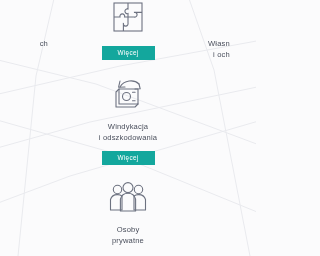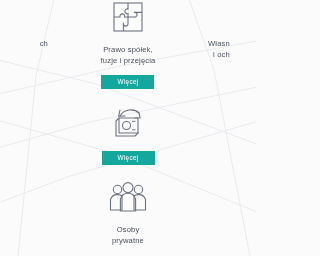--- a/index.html
+++ b/index.html
@@ -138,37 +138,37 @@
     <div class="service-card card-a">
       <span class="card-icon">
         <svg width="34" height="32" viewBox="0 0 34 32" xmlns="http://www.w3.org/2000/svg" fill="none" stroke="#6d7280" stroke-width="1.1">
           <rect x="3" y="2" width="28" height="28"></rect>
           <path d="M17 2 v6 a2.4 2.4 0 1 0 0 4.6 V16"></path>
           <path d="M3 16 h6 a2.4 2.4 0 1 1 4.6 0 H17"></path>
           <path d="M17 16 v6 a2.4 2.4 0 1 1 -4.6 0 V30"></path>
           <path d="M17 16 h6 a2.4 2.4 0 1 0 0 -4.6 H31"></path>
         </svg>
       </span>
-      <div class="card-title">Prawo spółek,
-fuzje i przejęcia</div>
       <button class="card-button">Więcej</button>
     </div>
 
     <div class="service-card card-b">
       <span class="card-icon">
         <svg width="32" height="34" viewBox="0 0 32 34" xmlns="http://www.w3.org/2000/svg" fill="none" stroke="#6d7280" stroke-width="1.1" stroke-linecap="round" stroke-linejoin="round">
           <path d="M8 11 C12 4, 22 3, 27 8"></path>
           <path d="M8 5 L6.6 11.2 L13 11"></path>
           <path d="M27 8 L28.2 12.8 L23 13"></path>
           <rect x="7" y="13" width="19" height="15"></rect>
           <path d="M7 13 L4 16 L4 31 L23 31 L26 28"></path>
           <circle cx="14.5" cy="20.5" r="4"></circle>
           <path d="M20.5 16.2 h2.6 M20.5 24.8 h2.6"></path>
         </svg>
       </span>
+      <div class="card-title">Windykacja
+i odszkodowania</div>
       <button class="card-button">Więcej</button>
     </div>
 
     <div class="service-card card-c">
       <span class="card-icon">
         <svg width="38" height="30" viewBox="0 0 38 30" xmlns="http://www.w3.org/2000/svg" fill="none" stroke="#6d7280" stroke-width="1.1" stroke-linecap="round" stroke-linejoin="round">
           <circle cx="8.5" cy="7.5" r="4.2"></circle>
           <circle cx="29.5" cy="7.5" r="4.2"></circle>
           <circle cx="19" cy="5.6" r="5"></circle>
           <path d="M1.5 28 L1.5 17.5 A7 7 0 0 1 8.5 12.6 A7 7 0 0 1 13 14 L13 28 Z"></path>

